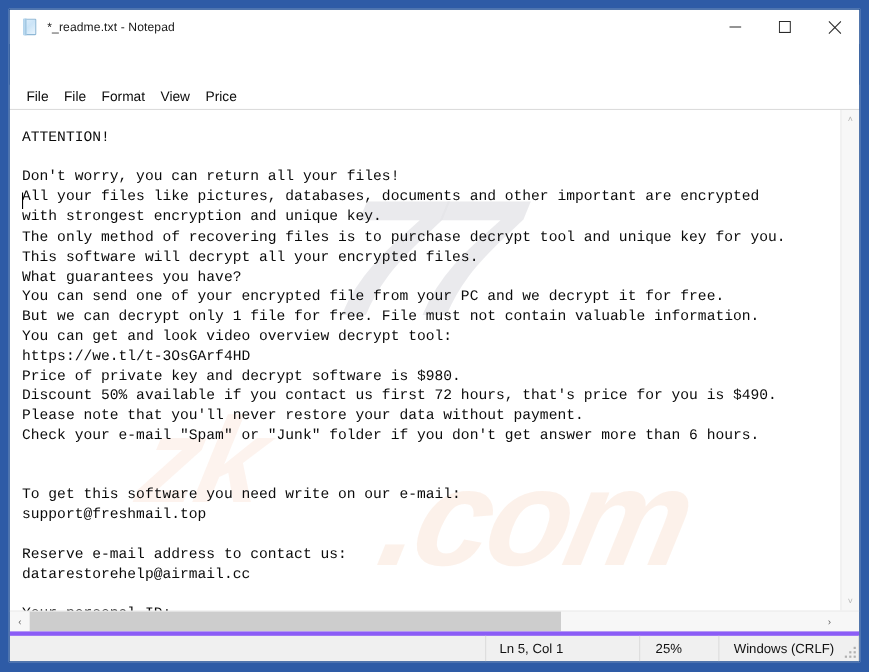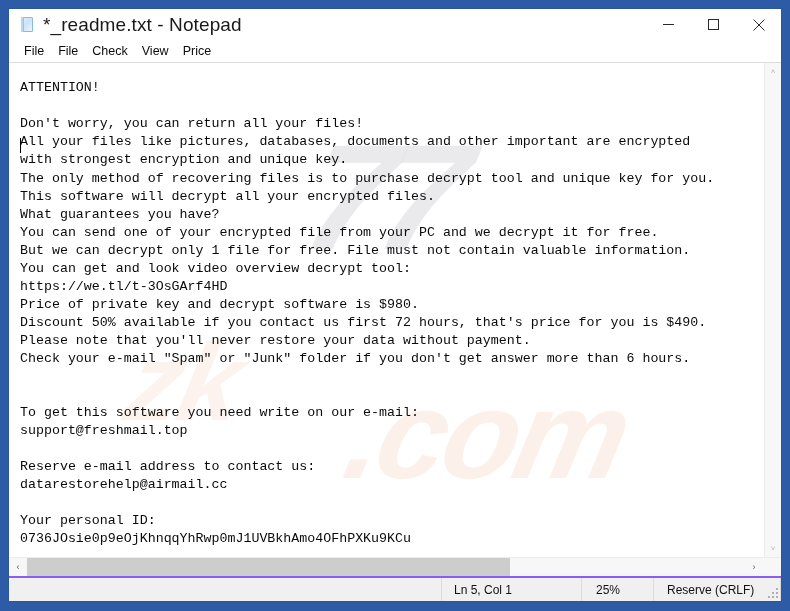--- a/index.html
+++ b/index.html
@@ -61,21 +61,21 @@
   }
   .app-icon .spine {
     position: absolute;
     left: 2px; top: 1px;
     width: 3px; height: 15px;
     background: #b8d8ef;
     border-right: 1px solid #9cc3df;
     box-sizing: border-box;
   }
   .title-text {
-    font-size: 19px;
+    font-size: 11px;
     color: #1a1a1a;
     letter-spacing: 0.1px;
     white-space: nowrap;
   }
   .win-controls {
     position: absolute;
     right: 0;
     top: 0;
     height: 31px;
     display: flex;
@@ -92,20 +92,21 @@
 
   
   .menubar {
     height: 22px;
     min-height: 22px;
     background: #ffffff;
     display: flex;
     align-items: center;
     padding-left: 8px;
     gap: 0px;
+    margin-top: 37px;
   }
   .menu-item {
     font-size: 12.5px;
     color: #0b0b0b;
     padding: 2px 7px 3px 7px;
     cursor: default;
     white-space: nowrap;
   }
 
   
@@ -245,21 +246,21 @@
     width: 18px;
     height: 18px;
     flex: 0 0 18px;
   }
 
   
   .statusbar {
     height: 23px;
     min-height: 23px;
     background: #f0f0f0;
-    border-top: 2px solid #8b5cf6;
+    border-top: 4px solid #8b5cf6;
     display: flex;
     align-items: stretch;
     font-size: 12px;
     color: #111;
     position: relative;
   }
   .status-spacer { flex: 1; border-right: 1px solid #dcdcdc; }
   .status-cell {
     display: flex;
     align-items: center;
@@ -314,21 +315,21 @@
           <line x1="0.5" y1="0.5" x2="11.5" y2="11.5" stroke="#2a2a2a" stroke-width="1"></line>
           <line x1="11.5" y1="0.5" x2="0.5" y2="11.5" stroke="#2a2a2a" stroke-width="1"></line>
         </svg>
       </div>
     </div>
   </div>
 
   <div class="menubar">
     <div class="menu-item">File</div>
     <div class="menu-item">File</div>
-    <div class="menu-item">Check</div>
+    <div class="menu-item">Format</div>
     <div class="menu-item">View</div>
     <div class="menu-item">Price</div>
   </div>
 
   <div class="editor-wrap">
     <div class="editor-row">
 
       <div class="textarea">
         <span class="wm wm-1">77</span>
         <span class="wm wm-3">zk</span>
@@ -376,21 +377,21 @@
       </div>
       <div class="arrow">›</div>
       <div class="corner"></div>
     </div>
   </div>
 
   <div class="statusbar">
     <div class="status-spacer"></div>
     <div class="status-cell status-ln">Ln 5, Col 1</div>
     <div class="status-cell status-zoom">25%</div>
-    <div class="status-cell status-eol">Reserve (CRLF)</div>
+    <div class="status-cell status-eol">Windows (CRLF)</div>
     <div class="grip">
       <i style="left:8px;top:0px"></i>
       <i style="left:4px;top:4px"></i>
         <i style="left:8px;top:4px"></i>
       <i style="left:0px;top:8px"></i>
         <i style="left:4px;top:8px"></i>
         <i style="left:8px;top:8px"></i>
     </div>
   </div>
 

